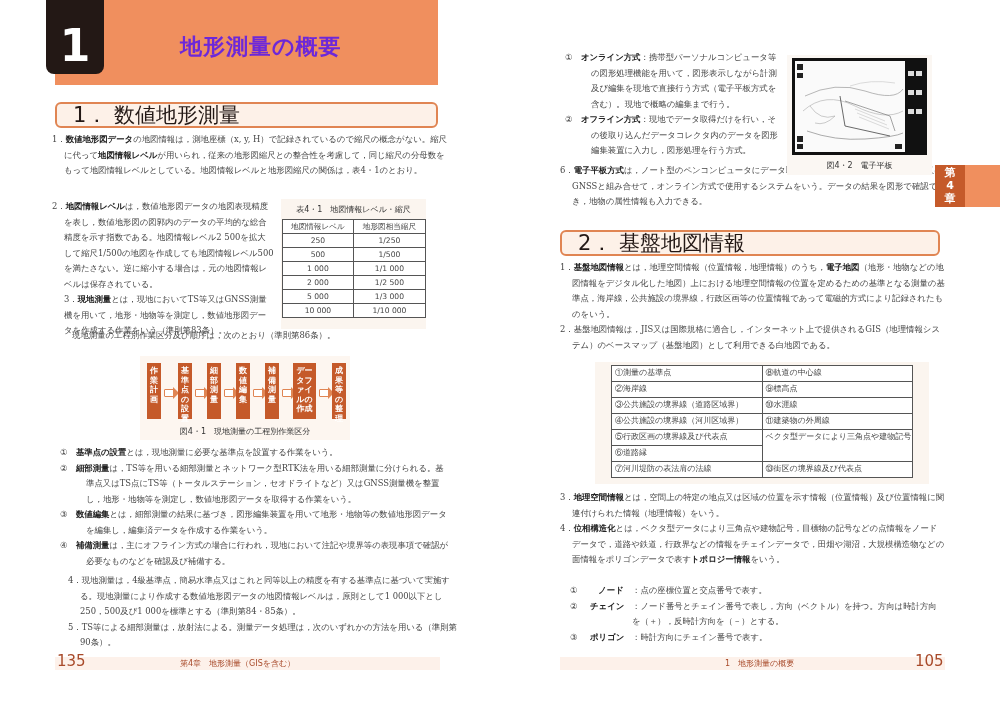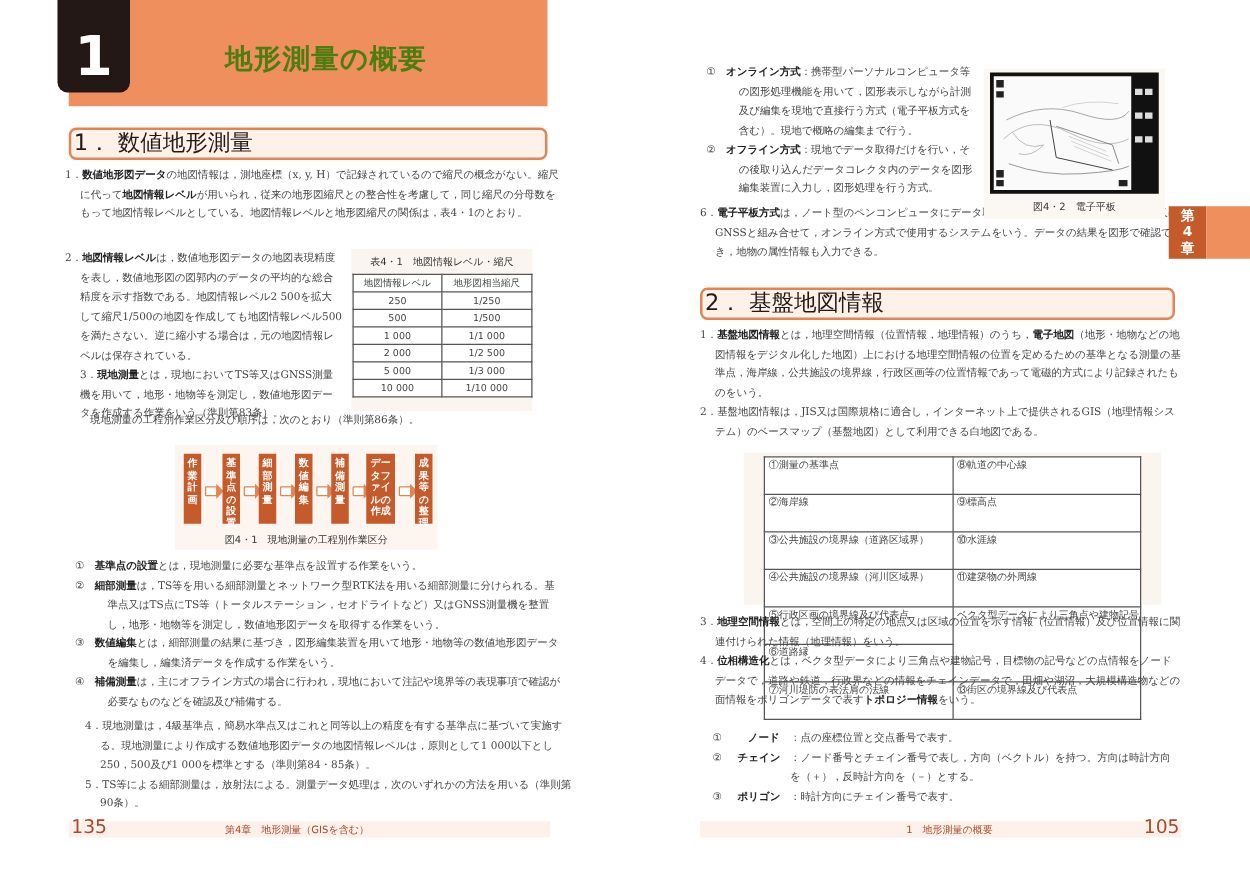--- a/index.html
+++ b/index.html
@@ -6,24 +6,24 @@
   html, body { width: 1000px; height: 706px; background: #ffffff; overflow: hidden; }
   body { font-family: "DejaVu Serif", "Liberation Serif", serif; color: #333; position: relative; }
   .page { position: absolute; top: 0; height: 706px; }
   .page-left { left: 0; width: 500px; }
   .page-right { left: 500px; width: 500px; }
 
   
   .chap-banner { position: absolute; left: 55px; top: 0; width: 383px; height: 85px; background: #f08f5e; }
   .chap-num { position: absolute; left: 46px; top: 0; width: 58px; height: 74px; background: #231815; border-radius: 0 0 8px 8px;
     color: #fff; font-family: "DejaVu Sans", sans-serif; font-weight: bold; font-size: 44px; text-align: center; line-height: 92px; }
-  .chap-title { position: absolute; left: 180px; top: 32px; font-family: "DejaVu Sans", sans-serif; font-weight: bold; font-size: 22px; color: #4d7c0f; letter-spacing: 1px; }
+  .chap-title { position: absolute; left: 180px; top: 32px; font-family: "DejaVu Sans", sans-serif; font-weight: bold; font-size: 22px; color: #6d28d9; letter-spacing: 1px; }
 
   .sec-head { position: absolute; height: 26px; border: 2px solid #e08553; border-radius: 6px; background: #fdf1e8;
-    font-family: "DejaVu Sans", sans-serif; font-size: 18px; color: #231815; padding-left: 2px; line-height: 22px; }
+    font-family: "DejaVu Sans", sans-serif; font-size: 21px; color: #231815; padding-left: 16px; line-height: 22px; }
 
   .para { position: absolute; font-size: 8.4px; line-height: 15.5px; color: #444; }
   .para b { font-family: "DejaVu Sans", sans-serif; font-weight: bold; color: #222; }
   .indent { padding-left: 12px; text-indent: -12px; }
   .sub { padding-left: 26px; text-indent: -26px; }
 
   
   .tbl1-wrap { position: absolute; left: 281px; top: 199px; width: 145px; height: 130px; background: #fbf5ef; }
   .tbl-cap { font-family: "DejaVu Sans", sans-serif; font-size: 8px; text-align: center; color: #333; margin-top: 5px; }
   table.t1 { border-collapse: collapse; margin: 4px auto 0; width: 144px; background: #fff; }
@@ -52,21 +52,21 @@
   .tab-btn { width: 6px; height: 5px; background: #ddd; margin: 2px 1px; display: inline-block; }
   .fig2-cap { position: absolute; left: 0; right: 0; top: 105px; font-family: "DejaVu Sans", sans-serif; font-size: 8px; text-align: center; color: #333; }
 
   .chap-tab { position: absolute; left: 435px; top: 165px; width: 40px; height: 42px; }
   .chap-tab .dark { position: absolute; left: 0; top: 0; width: 30px; height: 42px; background: #c55a2a; color: #fff;
     font-family: "DejaVu Sans", sans-serif; font-weight: bold; font-size: 11px; line-height: 13px; text-align: center; padding-top: 1px; }
   .chap-tab .light { position: absolute; left: 30px; top: 0; width: 35px; height: 42px; background: #f08f5e; }
 
   .tbl2-wrap { position: absolute; left: 95px; top: 362px; width: 334px; height: 122px; background: #fbf5ef; }
   .tbl2 { border-collapse: collapse; margin: 3px auto 0; width: 302px; background: #fff; }
-  .tbl2 td { border: 1px solid #555; font-family: Liberation Mono, monospace; font-size: 8px; color: #444; height: 30px; padding-left: 3px; vertical-align: top; line-height: 13px; width: 50%; }
+  .tbl2 td { border: 1px solid #555; font-family: Liberation Serif, serif; font-size: 8px; color: #444; height: 16px; padding-left: 3px; vertical-align: top; line-height: 13px; width: 50%; }
 
   .ti-row { display: flex; }
   .ti-label { font-family: "DejaVu Sans", sans-serif; font-weight: bold; color: #222; white-space: nowrap; }
 </style>
 </head>
 <body>
 
 <div class="page page-left">
   <div class="chap-banner"></div>
   <div class="chap-num">1</div>

